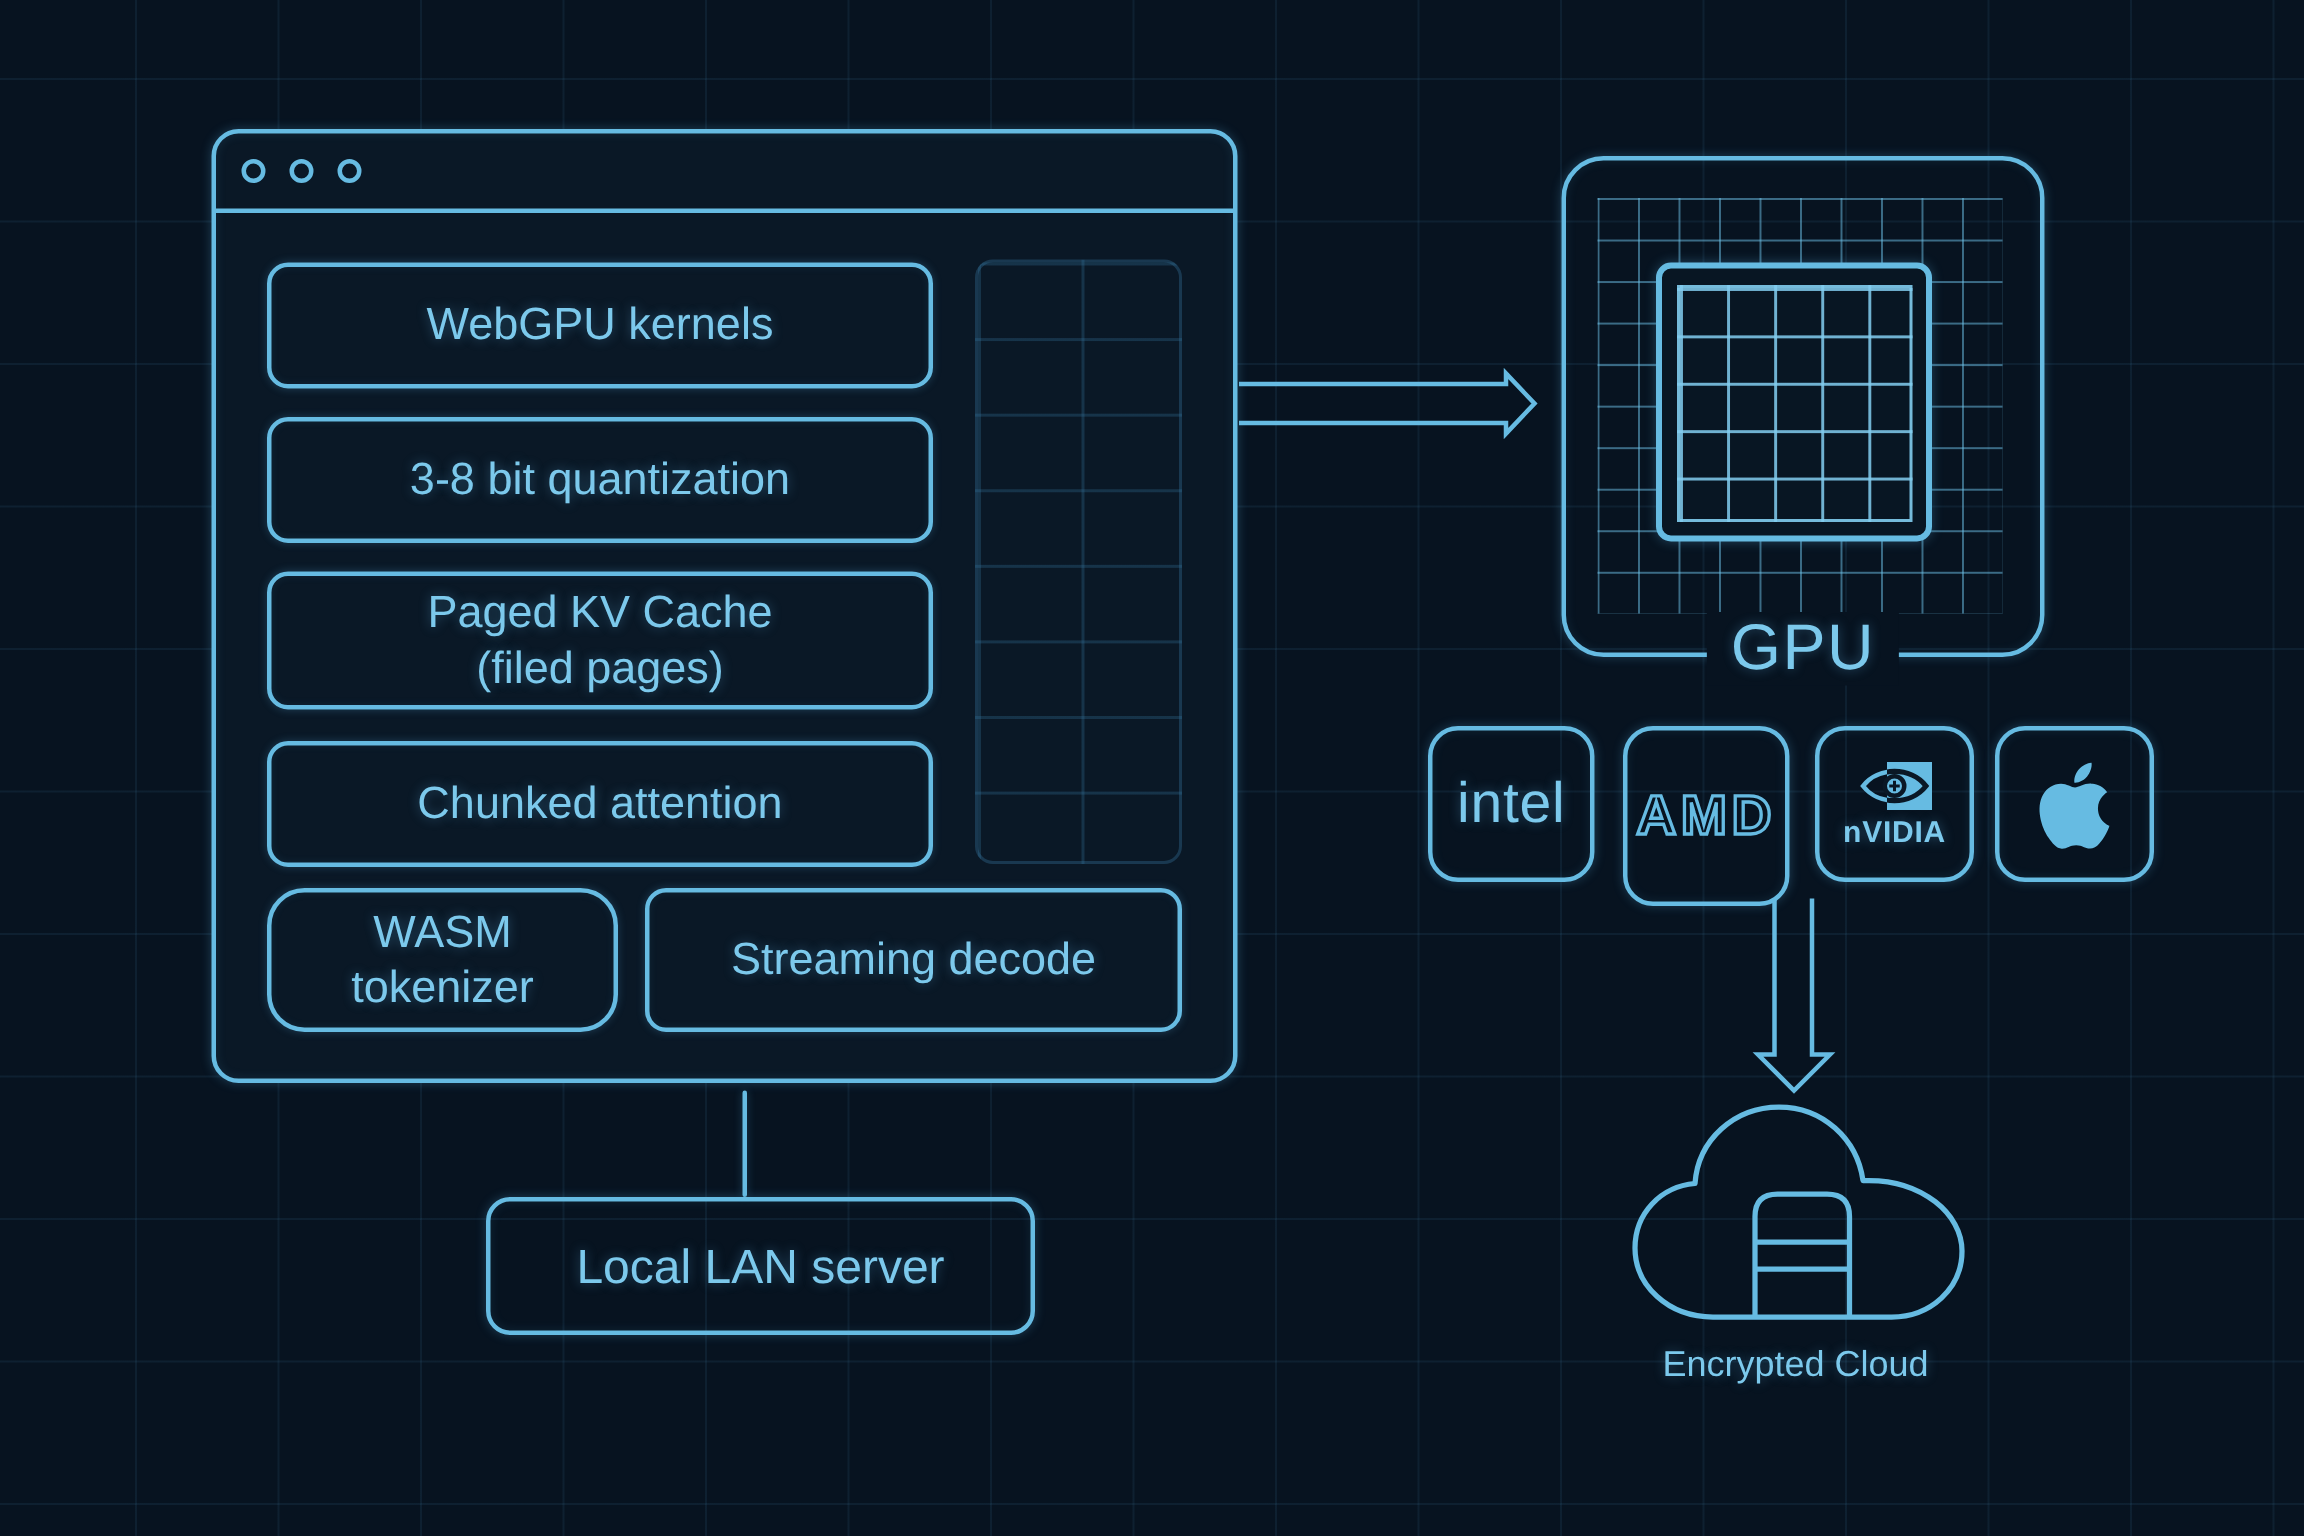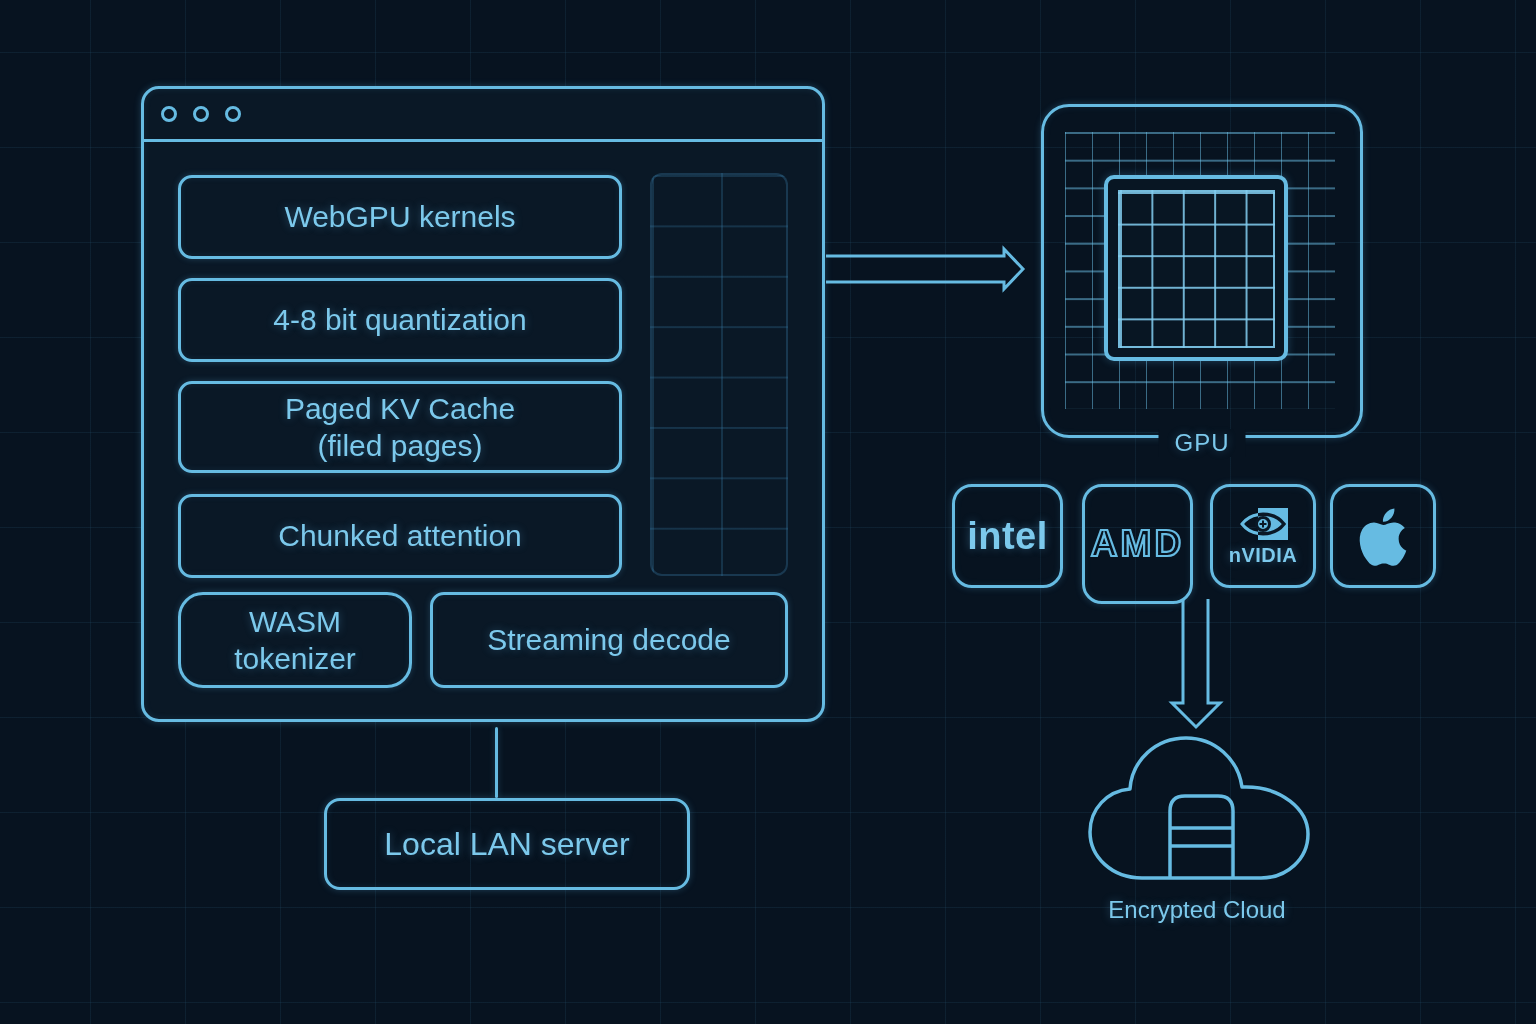--- a/index.html
+++ b/index.html
@@ -73,30 +73,30 @@
   .chip-grid{
     position:absolute;left:10px;top:11px;width:157px;height:158px;
     border:2.5px solid rgba(130,205,240,.9);box-sizing:border-box;
     background-image:
       linear-gradient(to right, rgba(130,205,240,.85) 2px, transparent 2px),
       linear-gradient(to bottom, rgba(130,205,240,.85) 2px, transparent 2px);
     background-size:31.4px 31.6px;
   }
   .gpu-label{
     position:absolute;left:50%;bottom:-22px;transform:translateX(-50%);
-    background:#071320;padding:0 16px;font-size:24px;letter-spacing:1px;
+    background:#071320;padding:0 16px;font-size:43px;letter-spacing:1px;
   }
 
   
   .arrow-svg{position:absolute;overflow:visible;}
   .arrow-svg path{stroke:#66bbe2;stroke-width:3;fill:none;}
 
   
   .vendor{ border-radius:20px; display:flex;flex-direction:column;align-items:center;justify-content:center;}
-  .v-intel {left:952px; top:484px;width:111px;height:104px;font-weight:bold;}
+  .v-intel {left:952px; top:484px;width:111px;height:104px;}
   .v-amd   {left:1082px;top:484px;width:111px;height:120px;}
   .v-nvidia{left:1210px;top:484px;width:106px;height:104px;}
   .v-apple {left:1330px;top:484px;width:106px;height:104px;}
   .intel-text{font-size:38px;letter-spacing:.5px;}
   .amd-text{font-size:37px;font-weight:700;letter-spacing:3px;color:#66bbe2;}
   @supports (-webkit-text-stroke: 2px #66bbe2){
     .amd-text{color:transparent;-webkit-text-stroke:2.2px #66bbe2;}
   }
   .nvidia-text{font-size:20px;font-weight:700;letter-spacing:.5px;margin-top:-2px;}
 
@@ -116,21 +116,21 @@
       <span class="dot"></span>
       <span class="dot"></span>
     </div>
 
     <div class="faint-panel"></div>
 
     <div class="feature f1 label">
       <span>WebGPU kernels</span>
     </div>
     <div class="feature f2 label">
-      <span>4-8 bit quantization</span>
+      <span>3-8 bit quantization</span>
     </div>
     <div class="feature f3 label">
       <span>Paged KV Cache</span>
       <span>(filed pages)</span>
     </div>
     <div class="feature f4 label">
       <span>Chunked attention</span>
     </div>
     <div class="feature f5 label">
       <span>WASM</span>

